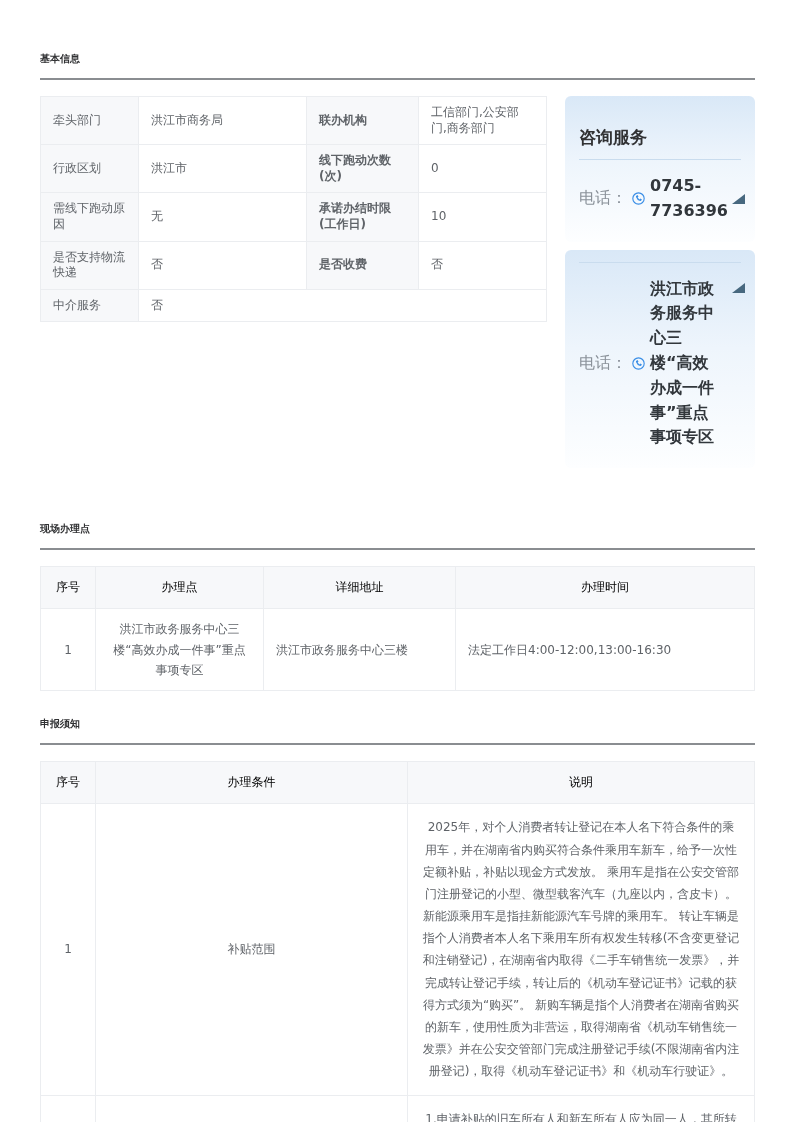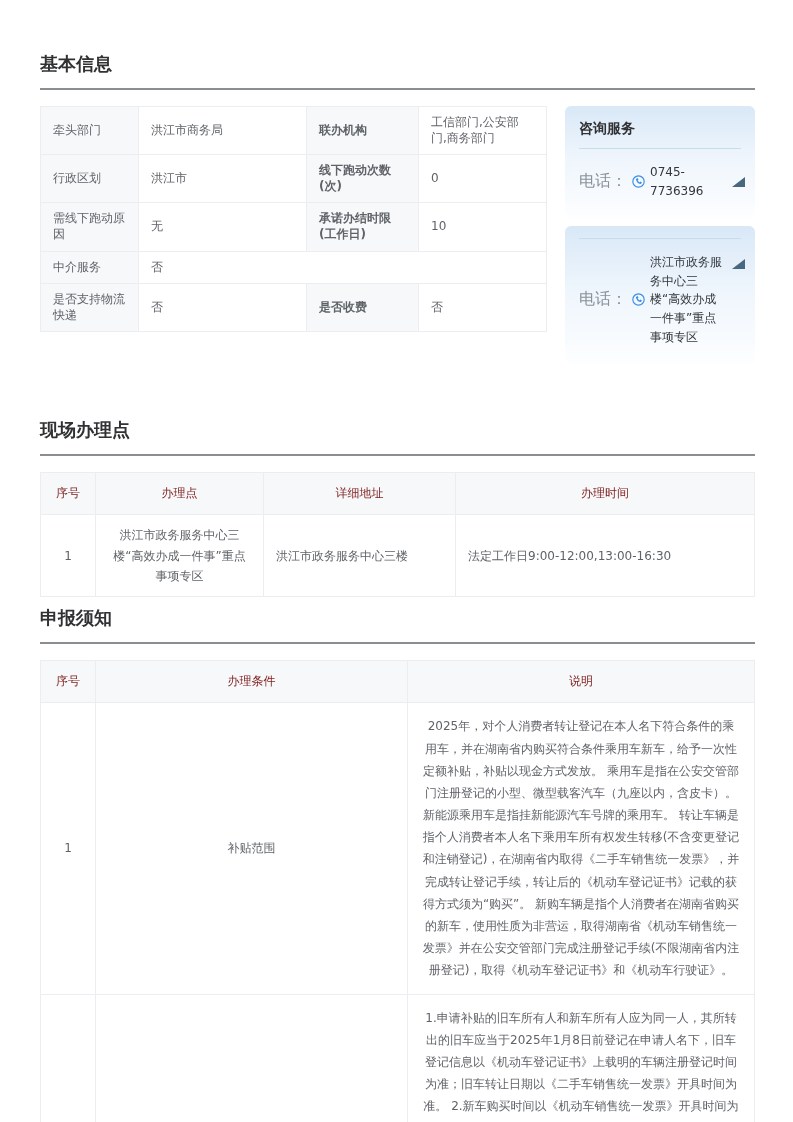--- a/index.html
+++ b/index.html
@@ -11,57 +11,57 @@
   *{box-sizing:border-box;}
   html,body{margin:0;padding:0;}
   body{
     width:793px;height:1122px;overflow:hidden;background:#ffffff;
     font-family:"DejaVu Sans","Liberation Sans",sans-serif;
     color:#5f6368;
   }
   .page{padding:52px 38px 0 40px;}
 
   
-  .sec-title{font-size:18px;font-weight:bold;color:#303133;margin:0 0 12px;}
+  .sec-title{font-size:10px;font-weight:bold;color:#303133;margin:0 0 12px;}
   .sec-rule{height:2px;background:#8a8d91;margin-bottom:16px;}
 
   
   .top-flex{display:flex;gap:18px;align-items:flex-start;margin-bottom:46px;}
 
   .kv-table{border-collapse:collapse;width:517px;font-size:12px;color:#5f6368;table-layout:fixed;}
   .kv-table td{border:1px solid #ebedf0;padding:8px 12px;line-height:1.3;word-break:break-all;}
   .kv-table td.k{background:#f7f8fa;color:#5f6368;}
   .c1{width:98px;} .c2{width:168px;} .c3{width:112px;font-weight:bold;}
 
   
   .sidebar{width:190px;flex-shrink:0;}
   .side-card{
     background:linear-gradient(180deg,var(--sidebar-tint) 0%,#eef5fc 45%,#fdfeff 100%);
     border-radius:6px;padding:12px 14px 18px;margin-bottom:8px;position:relative;
   }
-  .side-title{font-size:14px;font-weight:bold;color:#303133;padding:2px 0 10px;}
+  .side-title{font-size:17px;font-weight:bold;color:#303133;padding:2px 0 10px;margin-top:16px;}
   .side-divider{height:1px;background:#c9dcee;margin-bottom:14px;}
   .side-row{display:flex;align-items:center;gap:5px;position:relative;padding-right:18px;}
   .side-label{color:#8a9199;font-size:16px;flex-shrink:0;}
   .phone-icon{flex-shrink:0;width:13px;height:13px;display:inline-block;}
-  .side-value{color:#32373c;font-size:12px;font-weight:normal;line-height:1.55;}
+  .side-value{color:#32373c;font-size:16px;font-weight:bold;line-height:1.55;}
   .corner-tri{position:absolute;right:-4px;width:0;height:0;
     border-left:13px solid transparent;border-bottom:10px solid var(--triangle);}
   .tri-mid{top:50%;transform:translateY(-50%);}
   .tri-top{top:6px;}
 
   
   .section{margin-bottom:22px;}
   .grid-table{width:100%;border-collapse:collapse;font-size:12px;color:#5f6368;table-layout:fixed;}
-  .grid-table th{background:#f7f8fa;border:1px solid #ebedf0;padding:12px 8px;font-weight:normal;color:#7f1d1d;text-align:center;}
+  .grid-table th{background:#f7f8fa;border:1px solid #ebedf0;padding:12px 8px;font-weight:normal;color:#000000;text-align:center;}
   .grid-table td{border:1px solid #ebedf0;padding:10px 12px;text-align:center;line-height:1.7;word-break:break-all;}
   .col-no{width:55px;} .col-point{width:168px;} .col-addr{width:192px;} .col-cond{width:312px;}
   td.left{text-align:left;}
   td.desc{text-align:center;line-height:1.85;padding:12px 14px;}
-  .site-section{margin-bottom:9px;}
+  .site-section{margin-bottom:26px;}
   .notice-section{margin-bottom:30px;}
 </style>
 </head>
 <body>
 
 <div class="page">
 
   <div class="section">
     <h2 class="sec-title">基本信息</h2>
     <div class="sec-rule"></div>
@@ -81,28 +81,28 @@
           <td class="k c3">线下跑动次数(次)</td>
           <td class="v">0</td>
         </tr>
         <tr>
           <td class="k c1">需线下跑动原因</td>
           <td class="v c2">无</td>
           <td class="k c3">承诺办结时限(工作日)</td>
           <td class="v">10</td>
         </tr>
         <tr>
-          <td class="k c1">中介服务</td>
-          <td class="v" colspan="3">否</td>
-        </tr>
-        <tr>
           <td class="k c1">是否支持物流快递</td>
           <td class="v c2">否</td>
           <td class="k c3">是否收费</td>
           <td class="v">否</td>
+        </tr>
+        <tr>
+          <td class="k c1">中介服务</td>
+          <td class="v" colspan="3">否</td>
         </tr>
       </tbody>
         </table>
 
       <aside class="sidebar">
         <div class="side-card">
           <div class="side-title">咨询服务</div>
           <div class="side-divider"></div>
           <div class="side-row">
             <span class="side-label">电话：</span>
@@ -139,21 +139,21 @@
           <tr>
         <th class="col-no">序号</th>
         <th class="col-point">办理点</th>
         <th class="col-addr">详细地址</th>
         <th>办理时间</th>
       </tr>
       <tr>
         <td>1</td>
         <td>洪江市政务服务中心三楼“高效办成一件事”重点事项专区</td>
         <td class="left">洪江市政务服务中心三楼</td>
-        <td class="left">法定工作日9:00-12:00,13:00-16:30</td>
+        <td class="left">法定工作日4:00-12:00,13:00-16:30</td>
       </tr>
     </tbody>
       </table>
   </div>
 
   <div class="section notice-section">
     <h2 class="sec-title">申报须知</h2>
     <div class="sec-rule"></div>
     <table class="grid-table">
       <tbody>

